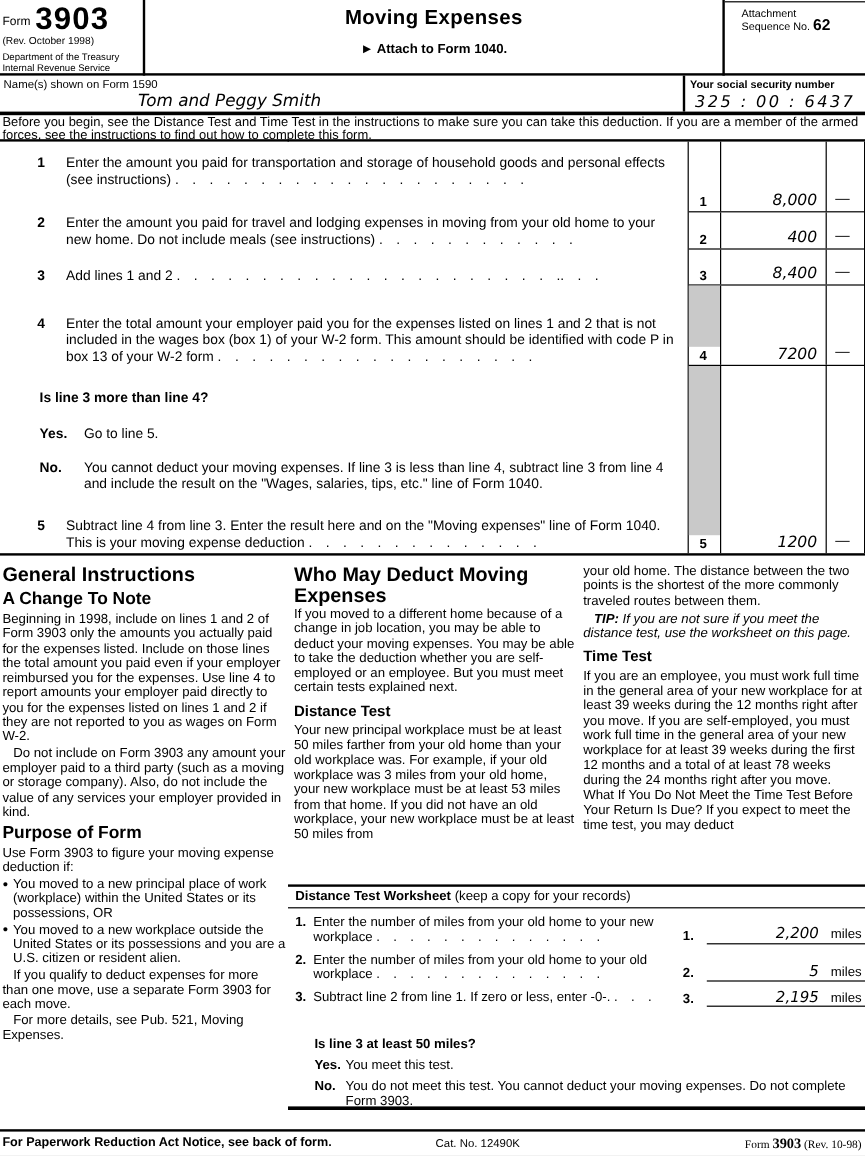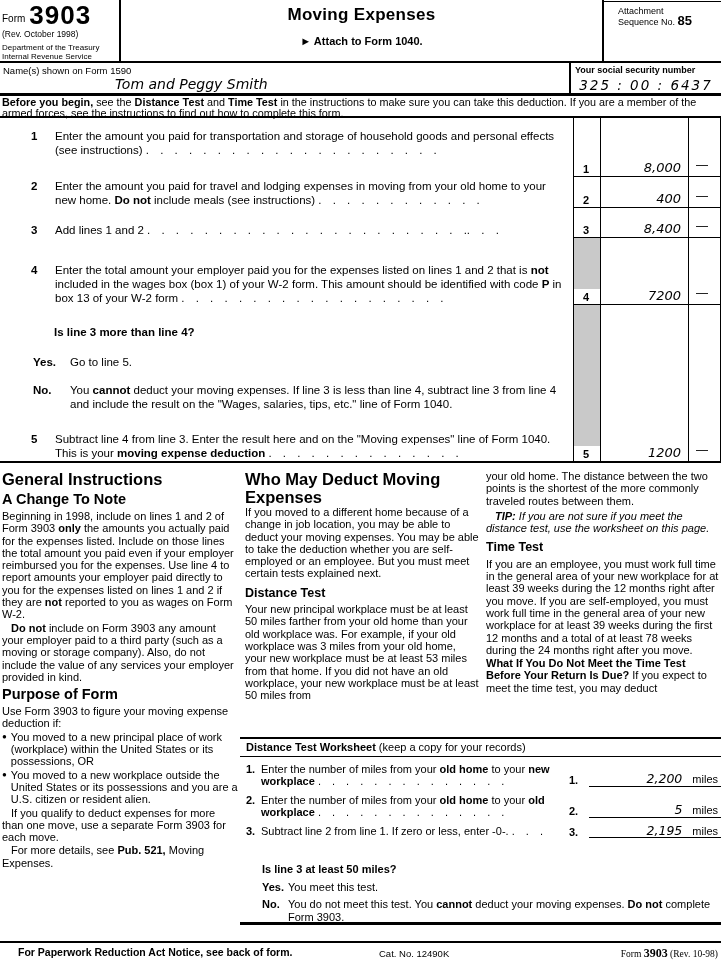--- a/index.html
+++ b/index.html
@@ -5,21 +5,21 @@
   * { box-sizing: border-box; margin: 0; padding: 0; }
   html, body { background: #e8e8e8; }
   .page {
     position: relative; width: 721px; height: 963px; margin: 0 auto;
     background: #fff; color: #000;
     font-family: "Liberation Sans", sans-serif; overflow: hidden;
   }
   .hand { font-family: "DejaVu Sans", sans-serif; font-style: italic; }
 
   
-  .seg-b { font-weight: bold; }
+  .seg-b { font-weight: normal; }
   .seg-i { font-style: italic; }
   .seg-bi { font-weight: bold; font-style: italic; margin-top: 21px; }
   .seg-d { word-spacing: 8px; white-space: nowrap; }
 
   
   .hdr { position: absolute; top: 0; left: 0; right: 0; height: 63px; border-bottom: 2px solid #000; }
   .hdr-left { position: absolute; left: 0; top: 0; width: 121px; height: 63px; border-right: 2px solid #000; padding: 3px 2px 0 2px; }
   .form-line { display: flex; align-items: flex-end; gap: 4px; }
   .form-word { font-size: 10px; padding-bottom: 3px; }
   .form-num { font-size: 26px; font-weight: bold; line-height: 24px; letter-spacing: 1px; }
@@ -55,21 +55,21 @@
   .gcents { flex: 1; position: relative; }
   .gnum .lbl { position: absolute; bottom: 1px; left: 9px; font-weight: bold; font-size: 11px; }
   .gray { position: absolute; top: 0; left: 0; right: 0; height: calc(100% - 15px); background: #c9c9c9; }
   .val { position: absolute; bottom: 1px; right: 7px; font-size: 13px; }
   .cent { position: absolute; bottom: 4px; left: 7px; font-size: 12px; }
 
   .fl { position: absolute; left: 0; width: 570px; }
   .fl-num { position: absolute; left: 31px; top: 0; font-weight: bold; font-size: 11.5px; }
   .fl-tx { margin-left: 55px; width: 508px; font-size: 11.5px; line-height: 13.8px; overflow: hidden; }
   .t-l1 { top: 12px; } .t-l2 { top: 62px; } .t-l3 { top: 106px; } .t-l4 { top: 146px; }
-  .t-q  { top: 208px; margin-left: 21px; } .t-yes { top: 238px; } .t-no { top: 266px; } .t-l5 { top: 315px; }
+  .t-q  { top: 208px; } .t-yes { top: 238px; } .t-no { top: 266px; } .t-l5 { top: 315px; }
   .q-text { margin-left: 33px; font-weight: bold; font-size: 11.5px; }
   .yn-label { position: absolute; left: 33px; top: 0; font-weight: bold; font-size: 11.5px; }
   .yn-text { margin-left: 70px; width: 498px; font-size: 11.5px; line-height: 13.8px; }
 
   
   .col { position: absolute; top: 470px; font-size: 11px; line-height: 12.3px; }
   .col-left { left: 2px; width: 236px; }
   .col-mid { left: 245px; width: 234px; }
   .col-right { left: 486px; width: 233px; }
   .h-big { font-size: 16.5px; line-height: 18px; font-weight: bold; }
@@ -93,21 +93,21 @@
   .ws-line { flex: 1; display: flex; justify-content: flex-end; align-items: baseline; gap: 10px; border-bottom: 1.5px solid #000; padding-right: 3px; }
   .ws-val { font-size: 12.5px; }
   .ws-unit { font-size: 11px; }
   .ws-q { margin: 24px 0 0 22px; font-weight: bold; }
   .ws-yn { margin: 5px 0 0 22px; display: flex; }
   .ws-yn-label { font-weight: bold; width: 26px; flex: none; }
   .ws-yn-text { flex: 1; padding-right: 2px; }
 
   
   .footrule { position: absolute; top: 941px; left: 0; right: 0; border-top: 2px solid #000; }
-  .footer { position: absolute; top: 946px; left: 16px; right: 0; height: 16px; }
+  .footer { position: absolute; top: 946px; left: 0; right: 0; height: 16px; }
   .foot-left { position: absolute; left: 2px; top: 0; font-size: 10.5px; font-weight: bold; }
   .foot-cat { position: absolute; left: 363px; top: 2px; font-size: 9.5px; }
   .foot-right { position: absolute; right: 3px; top: 0; font-size: 9.5px; font-family: Liberation Serif, serif; }
   .foot-form-num { font-size: 12px; font-weight: bold; }
 </style>
 </head>
 <body>
 
 <div class="page">
 
@@ -128,21 +128,21 @@
       <div class="attach-note">
         <span>►</span>
         <span>Attach to Form 1040.</span>
       </div>
     </div>
     <div class="hdr-right">
       <div class="attach-seq">
         <div>Attachment</div>
         <div>
           <span>Sequence No.</span>
-          <span class="seq-num">85</span>
+          <span class="seq-num">62</span>
         </div>
       </div>
     </div>
   </div>
 
   <div class="name-row">
     <div class="name-label">Name(s) shown on Form 1590</div>
     <div class="name-value hand">Tom and Peggy Smith</div>
     <div class="ssn-box">
       <div class="ssn-label">Your social security number</div>

